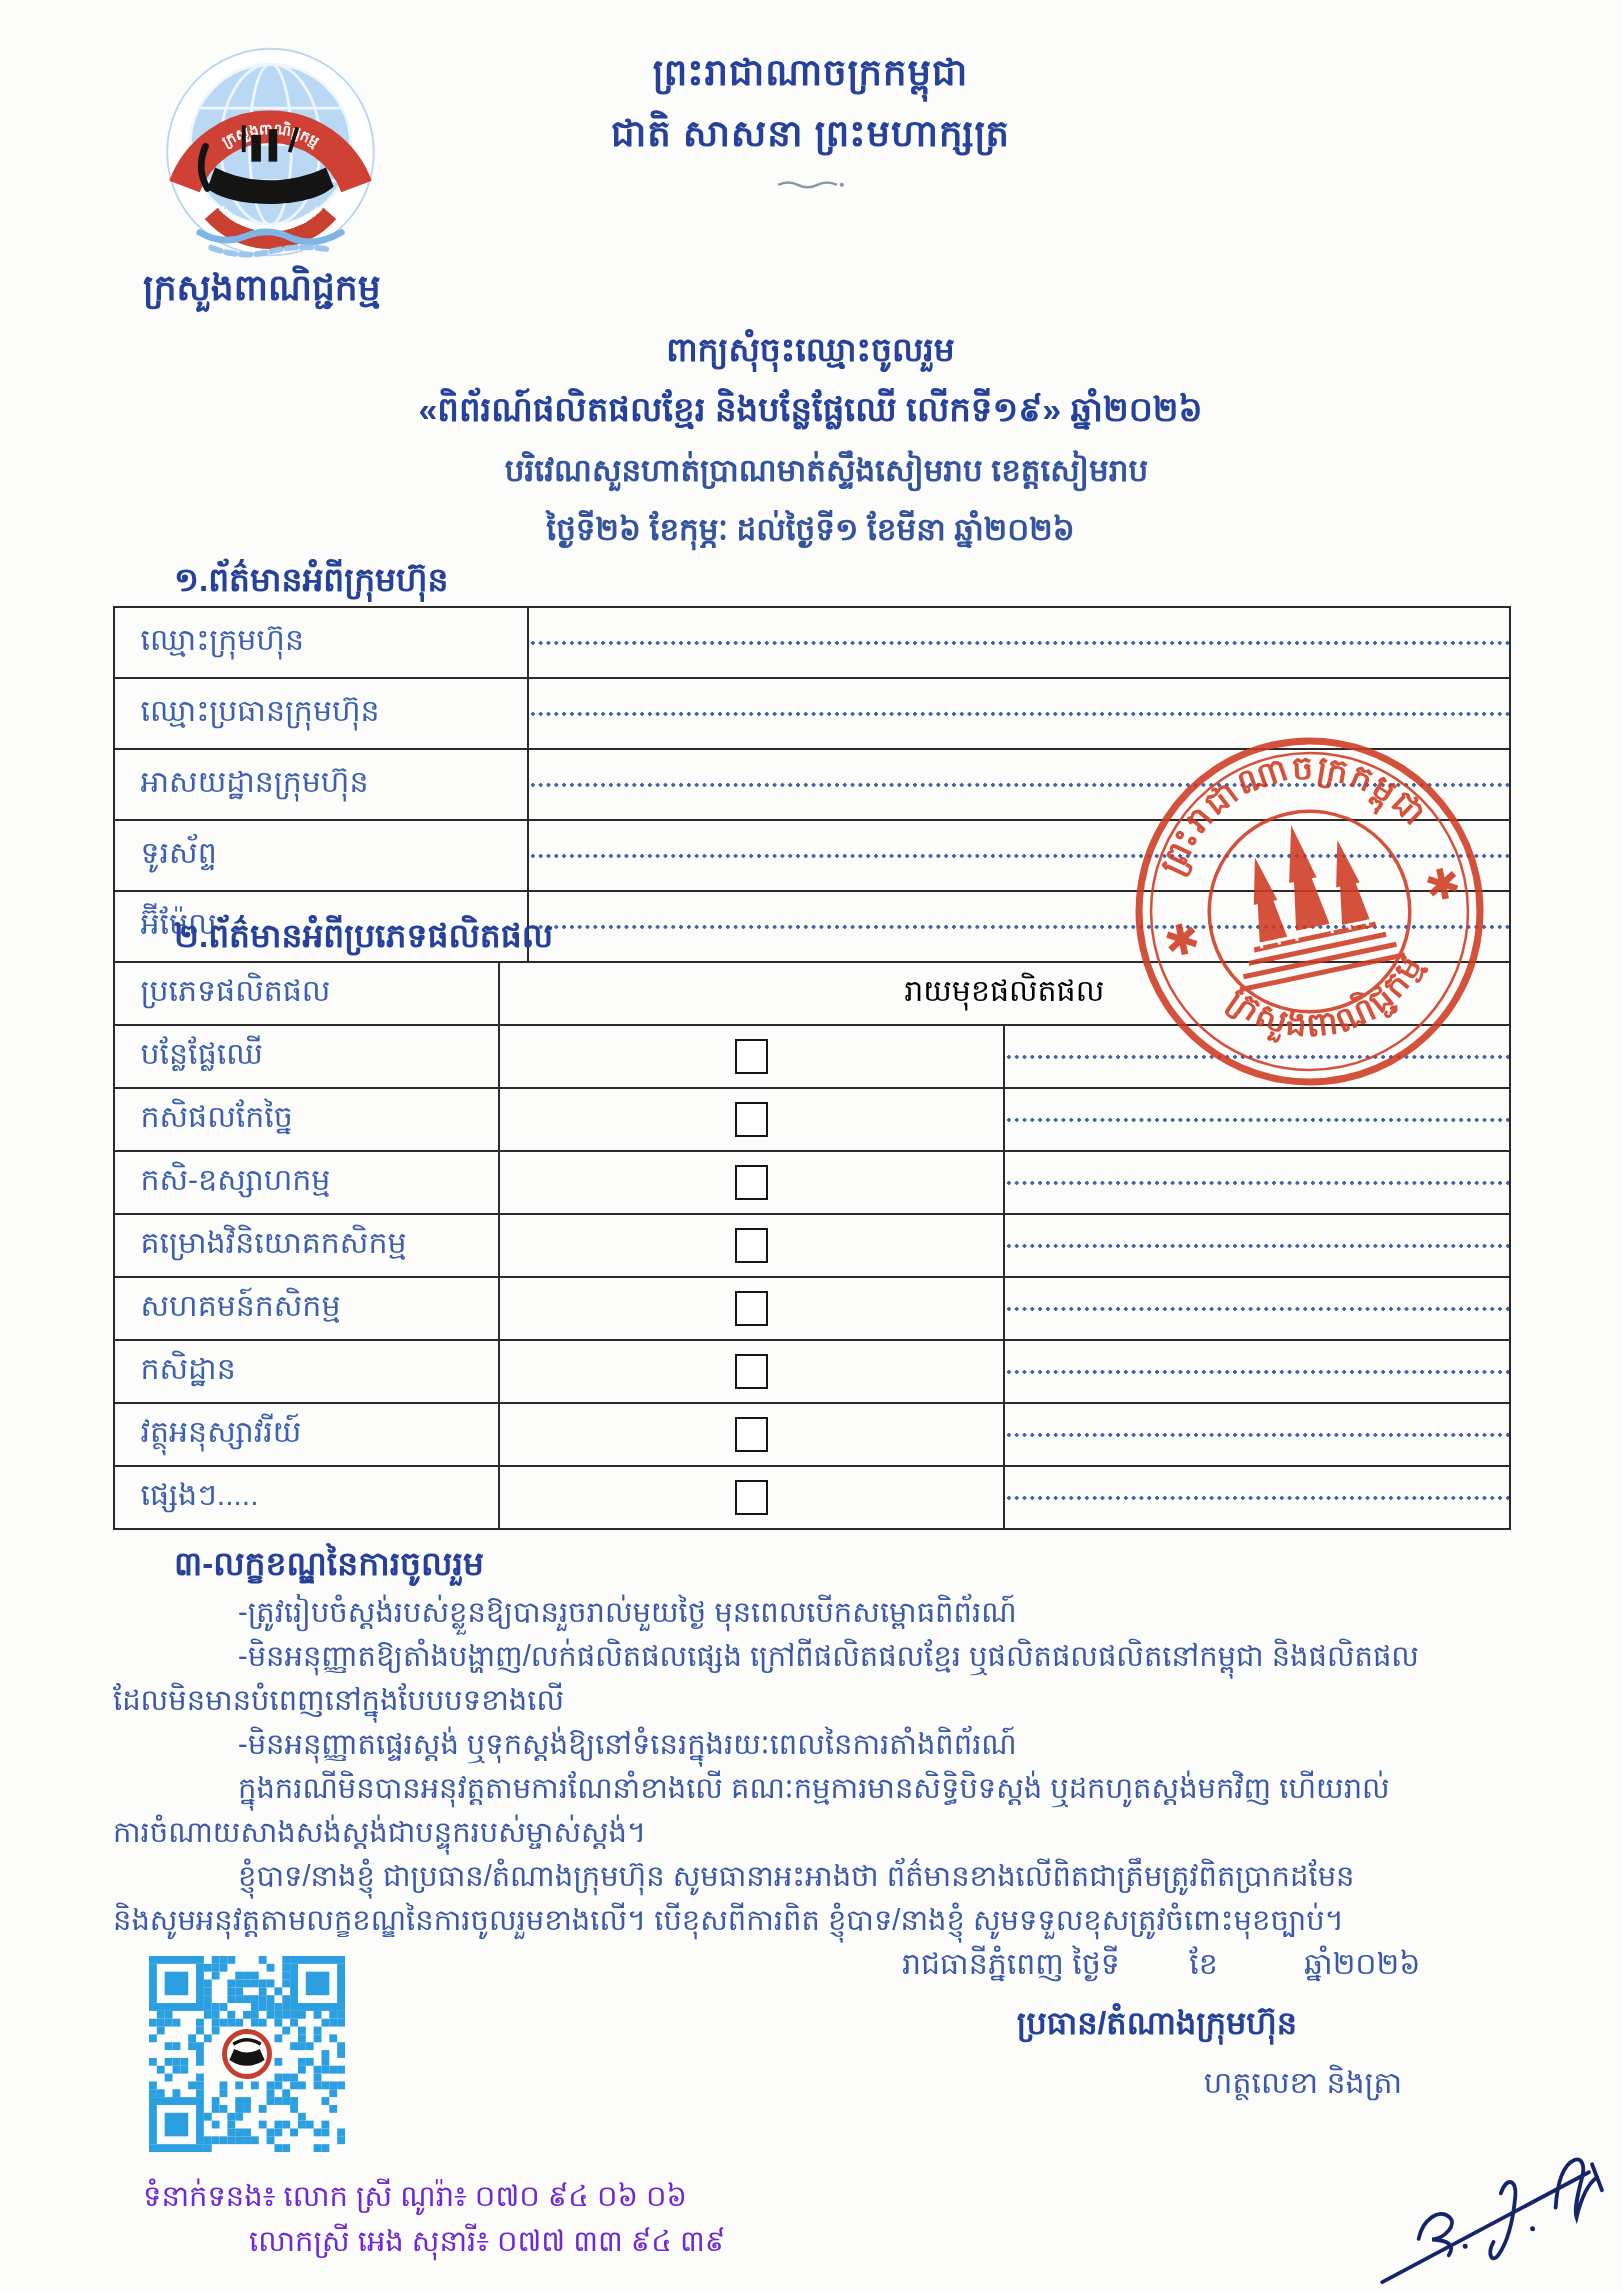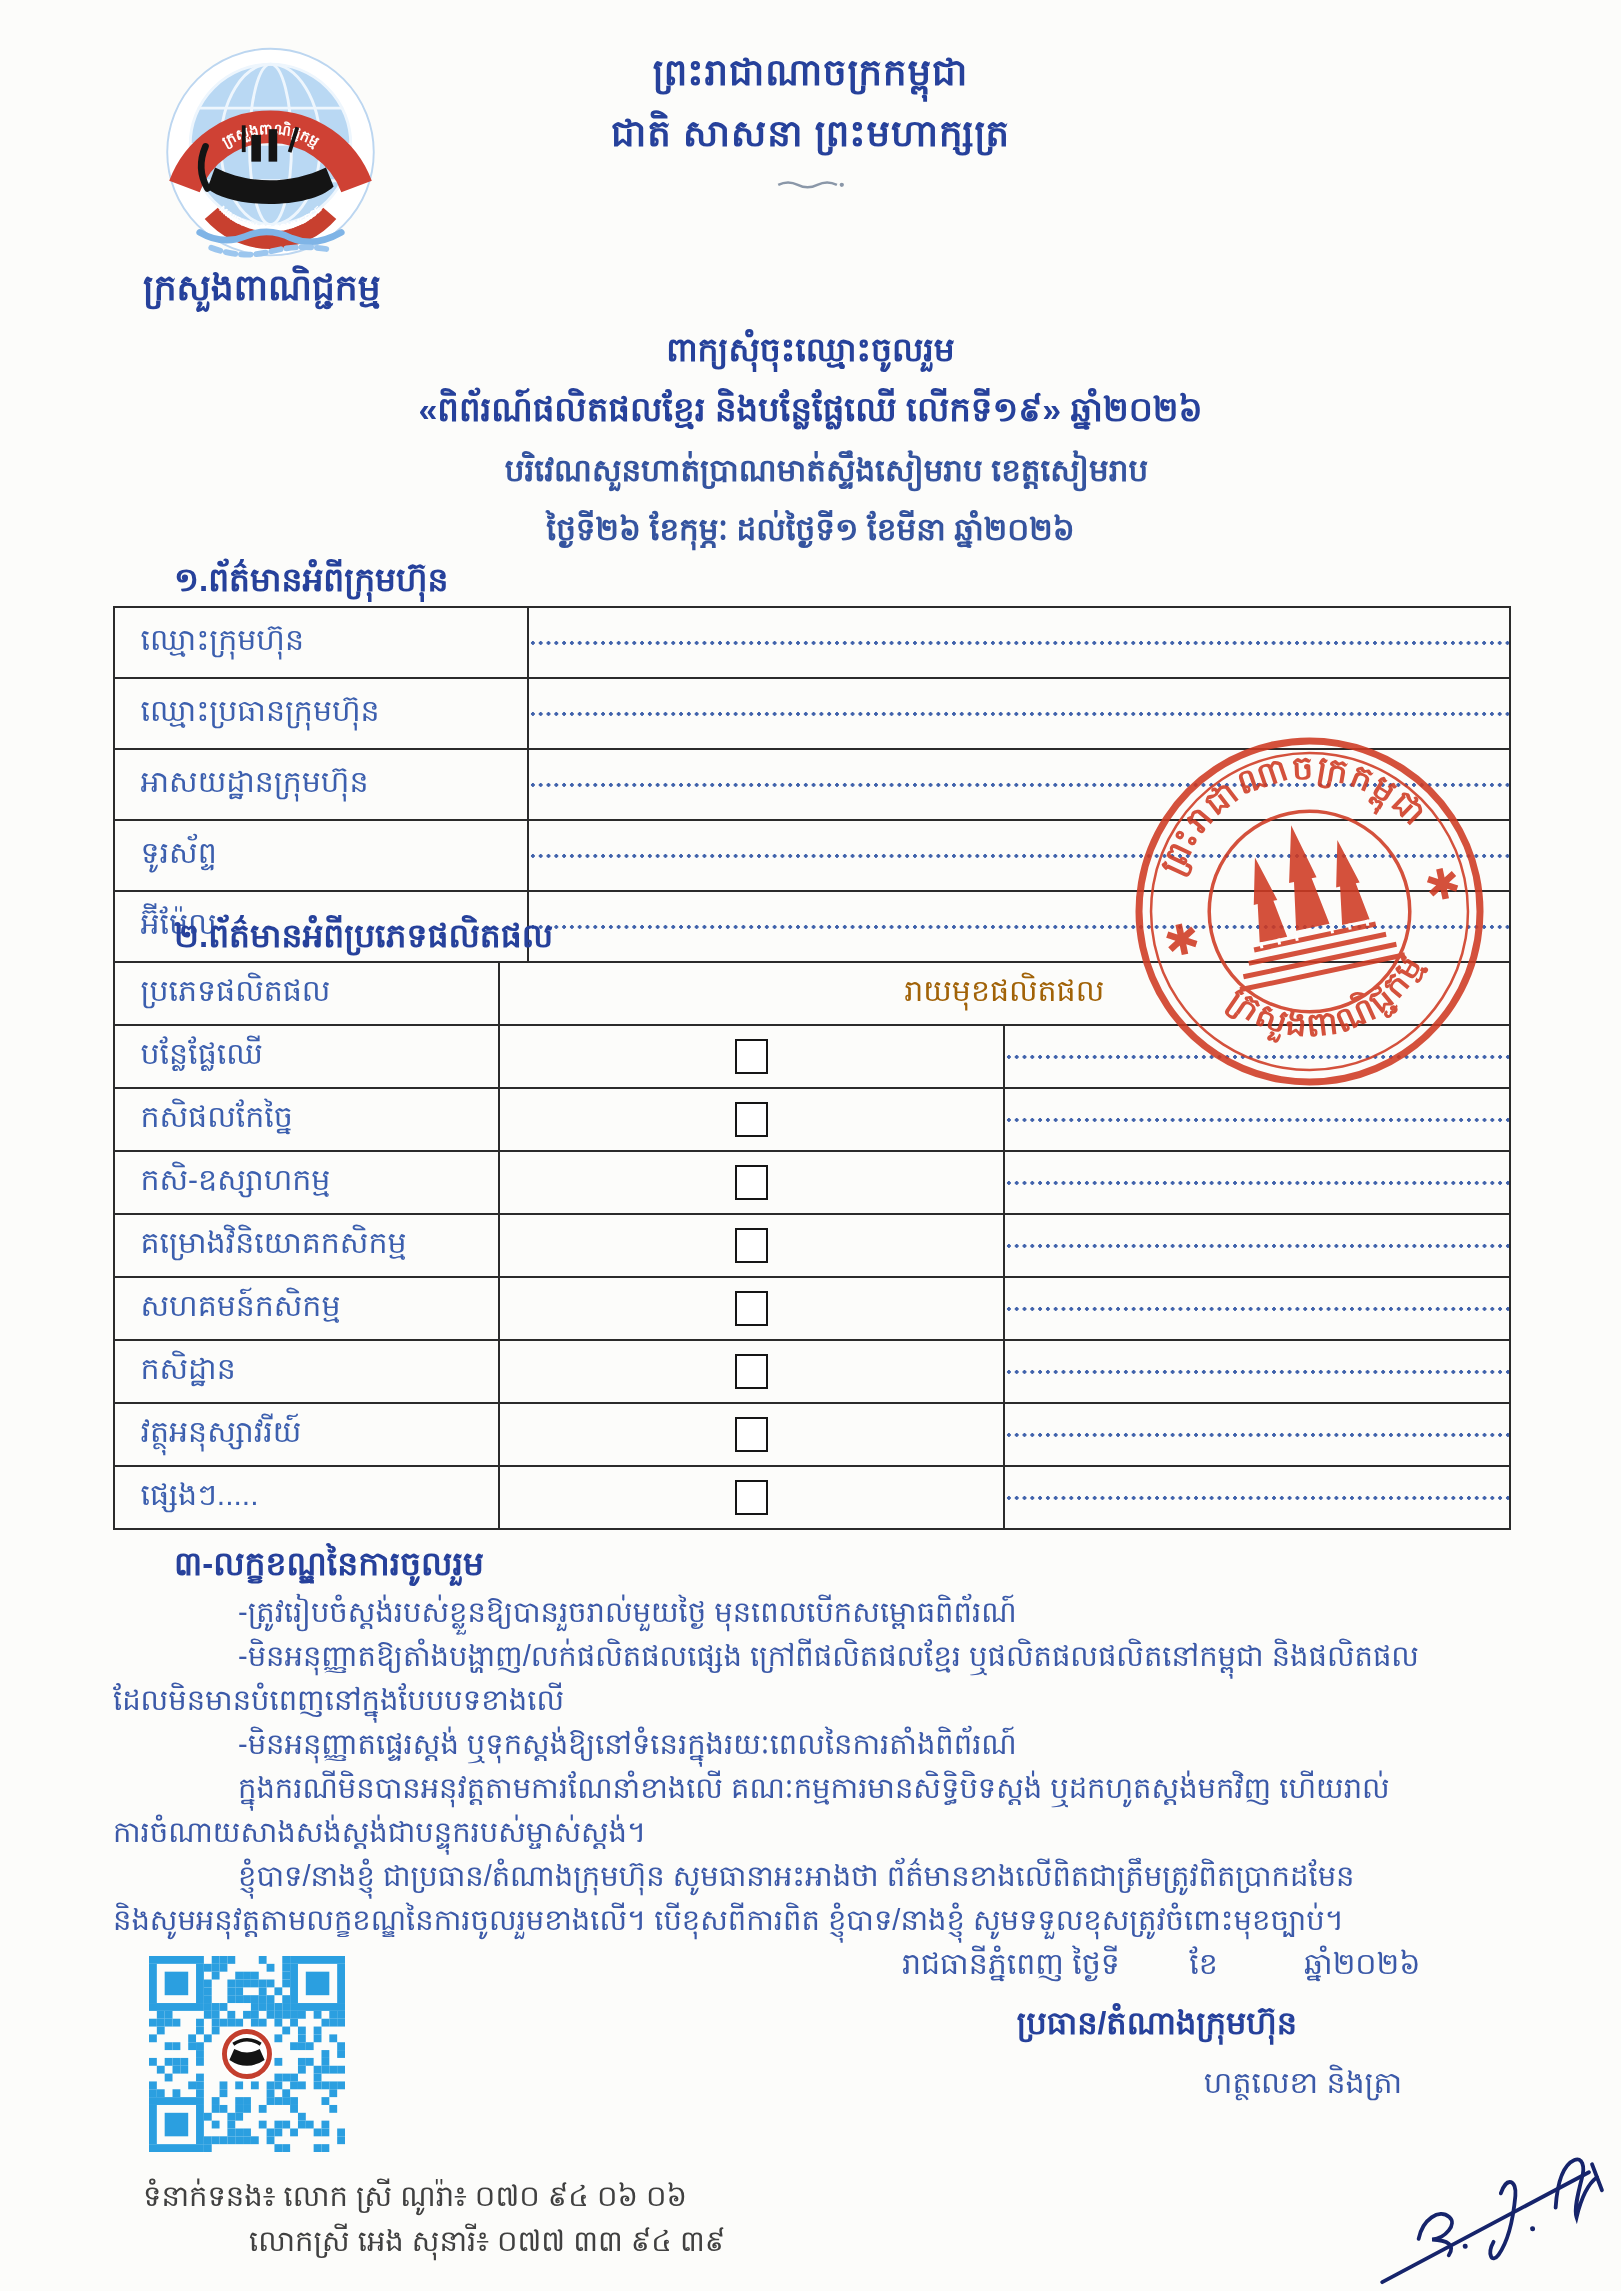--- a/index.html
+++ b/index.html
@@ -27,34 +27,34 @@
   table.form{border-collapse:collapse;table-layout:fixed;}
   table.form td,table.form th{border:2px solid #2b2b2b;padding:0;vertical-align:middle;}
   table.form{border:2.9px solid #222;}
   .t1{left:113px;top:606px;width:1398px;}
   .t1 tr{height:71px;}
   .t1 .lbl{width:386px;font-size:30px;color:#3c5fae;padding-left:25.5px;text-align:left;font-weight:normal;}
   .t2{left:113px;top:961px;width:1398px;}
   .t2 tr{height:63px;}
   .t2 .lbl{width:357px;font-size:30px;color:#3c5fae;padding-left:25.5px;text-align:left;font-weight:normal;}
   .t2 .cbcell{width:127px;text-align:center;}
-  .t2 th.listhead{font-size:30px;color:#a16207;text-align:center;font-weight:normal;}
+  .t2 th.listhead{font-size:30px;color:#000000;text-align:center;font-weight:normal;}
   .cb{width:29px;height:31px;border:2.9px solid #151515;margin:0 auto;background:#fff;}
   .dotcell{padding:0 29px 0 23.5px;}
   .dotline{height:5.9px;background-image:radial-gradient(circle,#4062ab 1.7px,transparent 1.9px);
     background-size:7.8px 5.9px;background-repeat:repeat-x;background-position:0 center;}
   .conditions{left:113px;top:1590px;width:1404px;font-size:29px;line-height:44px;color:#3b59a8;}
   .conditions div{white-space:nowrap;}
   .ind{padding-left:125px;}
   .place-date{left:902px;top:1945px;width:510px;font-size:30px;color:#3b59a8;white-space:nowrap;}
   .gap1{margin-left:61px;}
   .gap2{margin-left:78px;font-family:Liberation Mono, monospace;}
   .signer-title{left:912px;top:2003px;width:490px;text-align:center;font-size:32px;}
   .sig-caption{left:912px;top:2064px;width:490px;text-align:right;font-size:30px;color:#3b59a8;}
-  .contact{left:143px;top:2174px;font-size:29px;line-height:45px;color:#404040;white-space:nowrap;}
+  .contact{left:143px;top:2174px;font-size:29px;line-height:45px;color:#6d28d9;white-space:nowrap;}
   .contact .l2{padding-left:106px;}
   .logo-wrap{left:155px;top:45px;width:231px;height:218px;}
   .qr-wrap{left:149px;top:1956px;width:196px;height:196px;}
   .stamp-wrap{left:1129px;top:731px;width:361px;height:361px;opacity:.88;pointer-events:none;}
   .sign-wrap{left:1362px;top:2145px;width:251px;height:143px;transform:rotate(-5deg);pointer-events:none;}
 </style>
 </head>
 <body>
 
 <div class="page">

